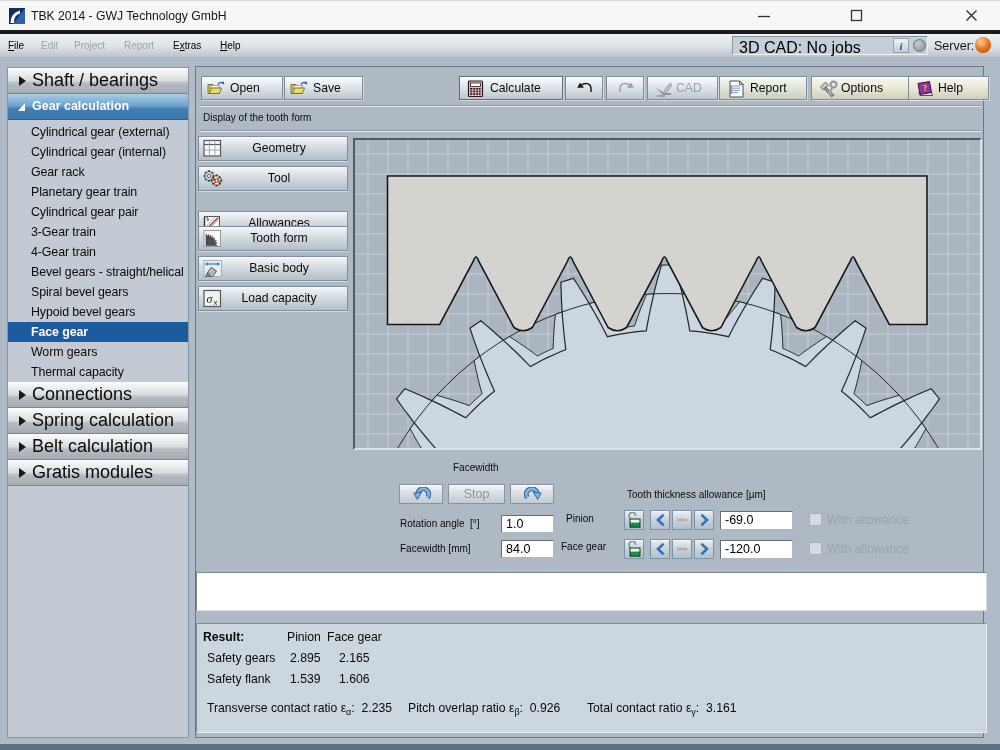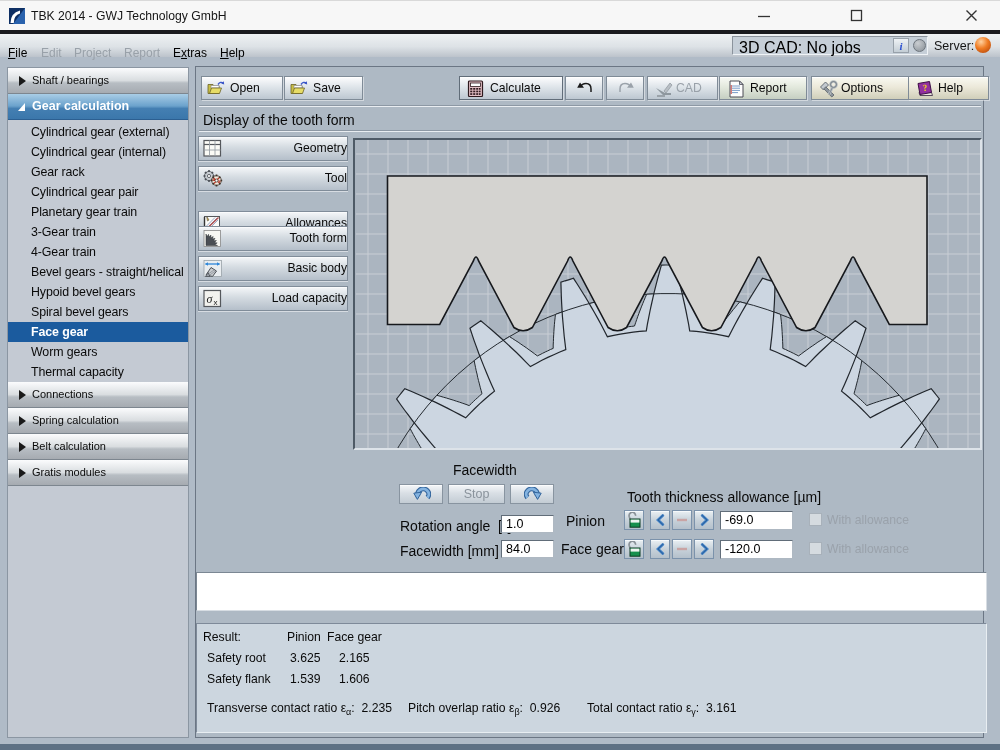--- a/index.html
+++ b/index.html
@@ -3,50 +3,50 @@
 *{margin:0;padding:0;box-sizing:border-box}
 html,body{width:1000px;height:750px;overflow:hidden}
 body{font-family:"Liberation Sans",sans-serif;font-size:12px;color:#000;background:#b0bbc7;position:relative}
 .abs{position:absolute}
 
 #title{left:0;top:0;width:1000px;height:30px;background:#f7f7f7;border-top:1px solid #d9d9d9}
 #title .txt{position:absolute;left:31px;top:8px;font-size:12.2px;color:#151515}
 #darkband{left:0;top:30px;width:1000px;height:4px;background:#191a1e}
 
 #menu{left:0;top:34px;width:1000px;height:23px;background:linear-gradient(#eef1f3,#dde2e6 55%,#bcc3cb)}
-.mi{position:absolute;top:12px;font-size:12px}
+.mi{position:absolute;top:6px;font-size:10px}
 .gray{color:#99a1a9}
 
 #cadbox{left:732px;top:36px;width:196px;height:19px;background:#c6cfd8;border:1px solid #8b939c;border-bottom-color:#eff3f6;border-right-color:#eff3f6}
 #cadbox .t{position:absolute;left:6px;top:2px;font-size:16px}
 .ibtn{position:absolute;left:160px;top:1px;width:16px;height:15px;background:linear-gradient(#eef2f5,#c3cdd5);border:1px solid #98a1aa;text-align:center;font-size:11px;line-height:14px;color:#2a4fd0;font-family:"Liberation Serif",serif;font-weight:bold;font-style:italic}
 .graydot{position:absolute;left:180px;top:2px;width:13px;height:13px;border-radius:50%;background:radial-gradient(circle at 35% 30%,#c9cdd1,#878f96);border:1px solid #6d757d}
 #server{left:934px;top:39px;font-size:12.5px;color:#151515}
 #sphere{left:975px;top:37px;width:16px;height:16px;border-radius:50%;background:radial-gradient(circle at 38% 30%,#ffd2a0,#ef7b22 45%,#a73c08);}
 
 #side{left:7px;top:67px;width:182px;height:671px;background:#c4cad3;border:1px solid #8b96a2}
-.shead{position:relative;width:100%;height:26px;background:linear-gradient(#fbfcfd,#d9dde0 50%,#b7bdc3 60%,#a6abb1);border-bottom:1px solid #7d868f;line-height:25px;padding-left:24px;font-size:11px;color:#0a0a0a}
+.shead{position:relative;width:100%;height:26px;background:linear-gradient(#fbfcfd,#d9dde0 50%,#b7bdc3 60%,#a6abb1);border-bottom:1px solid #7d868f;line-height:25px;padding-left:24px;font-size:18px;color:#0a0a0a}
 .shead:before{content:"";position:absolute;left:11px;top:8px;border-left:7px solid #1a1a1a;border-top:5px solid transparent;border-bottom:5px solid transparent}
 #ghead{position:relative;width:100%;height:26px;background:linear-gradient(#a9cde6,#6ba2cc 48%,#447fb2 58%,#3b77ab);border-bottom:1px solid #2c5f91;line-height:25px;padding-left:24px;font-size:12.5px;color:#fff;font-weight:bold}
 #ghead:before{content:"";position:absolute;left:10px;top:9px;width:7px;height:8px;background:#fff;clip-path:polygon(100% 0,100% 100%,0 100%)}
 .sitem{width:100%;height:20px;line-height:20px;padding-left:23px;font-size:12.4px;letter-spacing:-0.1px;color:#0a0a0a;white-space:nowrap}
 .sel{background:#1b5b9e;color:#fff;font-weight:bold}
 
 #main{left:195px;top:66px;width:789px;height:672px;border:1px solid #6b7684;background:#aeb9c4}
 
 .tb{position:absolute;top:9px;height:24px;background:linear-gradient(#fdfdfe,#dfe5ea 45%,#bdc7d1);border:1px solid #7f8b97;box-shadow:inset 0 1px 0 #fff,1px 1px 0 rgba(255,255,255,.45);font-size:12.2px;color:#0a0a0a}
 .tb .lab{position:absolute;top:4px}
 .etch{position:absolute;left:3px;width:782px;height:2px;border-top:1px solid #8d98a4;border-bottom:1px solid #e9edf1}
 
-.cb{position:absolute;left:2px;width:150px;height:25px;background:linear-gradient(#f5f7f9,#d4dbe1 45%,#b5bfca);border:1px solid #808c99;box-shadow:inset 0 1px 0 #fafbfc,0 1px 0 rgba(255,255,255,.5);font-size:12.2px;color:#0a0a0a;text-align:right;text-indent:12px;line-height:23px}
+.cb{position:absolute;left:2px;width:150px;height:25px;background:linear-gradient(#f5f7f9,#d4dbe1 45%,#b5bfca);border:1px solid #808c99;box-shadow:inset 0 1px 0 #fafbfc,0 1px 0 rgba(255,255,255,.5);font-size:12.2px;color:#0a0a0a;text-align:center;text-indent:12px;line-height:23px}
 .cb svg{position:absolute;left:4px;top:2px}
 
 #draw{left:157px;top:71px;width:629px;height:312px;background:#abb5c0;border:2px solid #4e5a66;border-bottom-color:#dde3e9;border-right-color:#dde3e9}
 
-.lbl{position:absolute;font-size:14px;color:#0a0a0a}
+.lbl{position:absolute;font-size:10px;color:#0a0a0a}
 .btn2{position:absolute;background:linear-gradient(#f5f7f9,#d9dfe5 45%,#c3ccd4);border:1px solid #8894a0;box-shadow:inset 0 1px 0 #fbfcfd}
 .inp{position:absolute;background:#fff;border:1px solid #616d79;border-bottom-color:#aeb8c2;border-right-color:#aeb8c2;font-size:12.5px;padding-left:4px;line-height:16px;color:#000}
 .sbtn{position:absolute;width:20px;height:20px;background:linear-gradient(#eaf0f4,#c8d2da 50%,#b4c0cb);border:1px solid #7b92ab;box-shadow:inset 0 1px 0 #f6f9fb}
 .chk{position:absolute;width:13px;height:13px;background:#d5dbe0;border:1px solid #a8b1ba}
 .gtxt{position:absolute;font-size:12.2px;color:#9aa2ab}
 
 #whitebox{left:196px;top:572px;width:791px;height:39px;background:#fff;border:1px solid #7b8793;border-bottom-color:#d7dde3;border-right-color:#d7dde3}
 #result{left:196px;top:623px;width:791px;height:110px;background:#ccd6df;border:1px solid #7e8a99;border-bottom-color:#e8eef2;border-right-color:#e8eef2}
 .r{position:absolute;font-size:12.2px;color:#0a0a0a}
 sub{font-size:9px}
@@ -87,27 +87,27 @@
 <span class="abs" id="server">Server:</span>
 <div class="abs" id="sphere"></div>
 
 <div class="abs" id="side">
  <div class="shead">Shaft / bearings</div>
  <div id="ghead">Gear calculation</div>
  <div style="height:2px"></div>
  <div class="sitem">Cylindrical gear (external)</div>
  <div class="sitem">Cylindrical gear (internal)</div>
  <div class="sitem">Gear rack</div>
+ <div class="sitem">Planetary gear train</div>
  <div class="sitem">Cylindrical gear pair</div>
- <div class="sitem">Planetary gear train</div>
  <div class="sitem">3-Gear train</div>
  <div class="sitem">4-Gear train</div>
  <div class="sitem">Bevel gears - straight/helical</div>
+ <div class="sitem">Spiral bevel gears</div>
  <div class="sitem">Hypoid bevel gears</div>
- <div class="sitem">Spiral bevel gears</div>
  <div class="sitem sel">Face gear</div>
  <div class="sitem">Worm gears</div>
  <div class="sitem">Thermal capacity</div>
  <div class="shead">Connections</div>
  <div class="shead">Spring calculation</div>
  <div class="shead">Belt calculation</div>
  <div class="shead">Gratis modules</div>
 </div>
 
 <div class="abs" id="main">
@@ -336,25 +336,25 @@
         <path d="M2.5,0.8 L8,6 L2.5,11.2" fill="none" stroke="#2a5a90" stroke-width="0.8"></path>
       </svg>
     </div>
  <div class="inp" style="left:524px;top:473px;width:73px;height:19px">-120.0</div>
  <div class="chk" style="left:613px;top:475px"></div>
  <div class="gtxt" style="left:631px;top:475px">With allowance</div>
 </div>
 
 <div class="abs" id="whitebox"></div>
 <div class="abs" id="result">
- <span class="r" style="left:6px;top:6px;font-weight:normal">Result:</span>
+ <span class="r" style="left:6px;top:6px;font-weight:bold">Result:</span>
  <span class="r" style="left:90px;top:6px">Pinion</span>
  <span class="r" style="left:130px;top:6px">Face gear</span>
- <span class="r" style="left:10px;top:27px">Safety root</span>
- <span class="r" style="left:93px;top:27px">3.625</span>
+ <span class="r" style="left:10px;top:27px">Safety gears</span>
+ <span class="r" style="left:93px;top:27px">2.895</span>
  <span class="r" style="left:142px;top:27px">2.165</span>
  <span class="r" style="left:10px;top:48px">Safety flank</span>
  <span class="r" style="left:93px;top:48px">1.539</span>
  <span class="r" style="left:142px;top:48px">1.606</span>
  <span class="r" style="left:10px;top:77px">Transverse contact ratio ε<sub>α</sub>:&nbsp; 2.235</span>
  <span class="r" style="left:211px;top:77px">Pitch overlap ratio ε<sub>β</sub>:&nbsp; 0.926</span>
  <span class="r" style="left:390px;top:77px">Total contact ratio ε<sub>γ</sub>:&nbsp; 3.161</span>
 </div>
 <div class="abs" id="botbar"></div>
 

